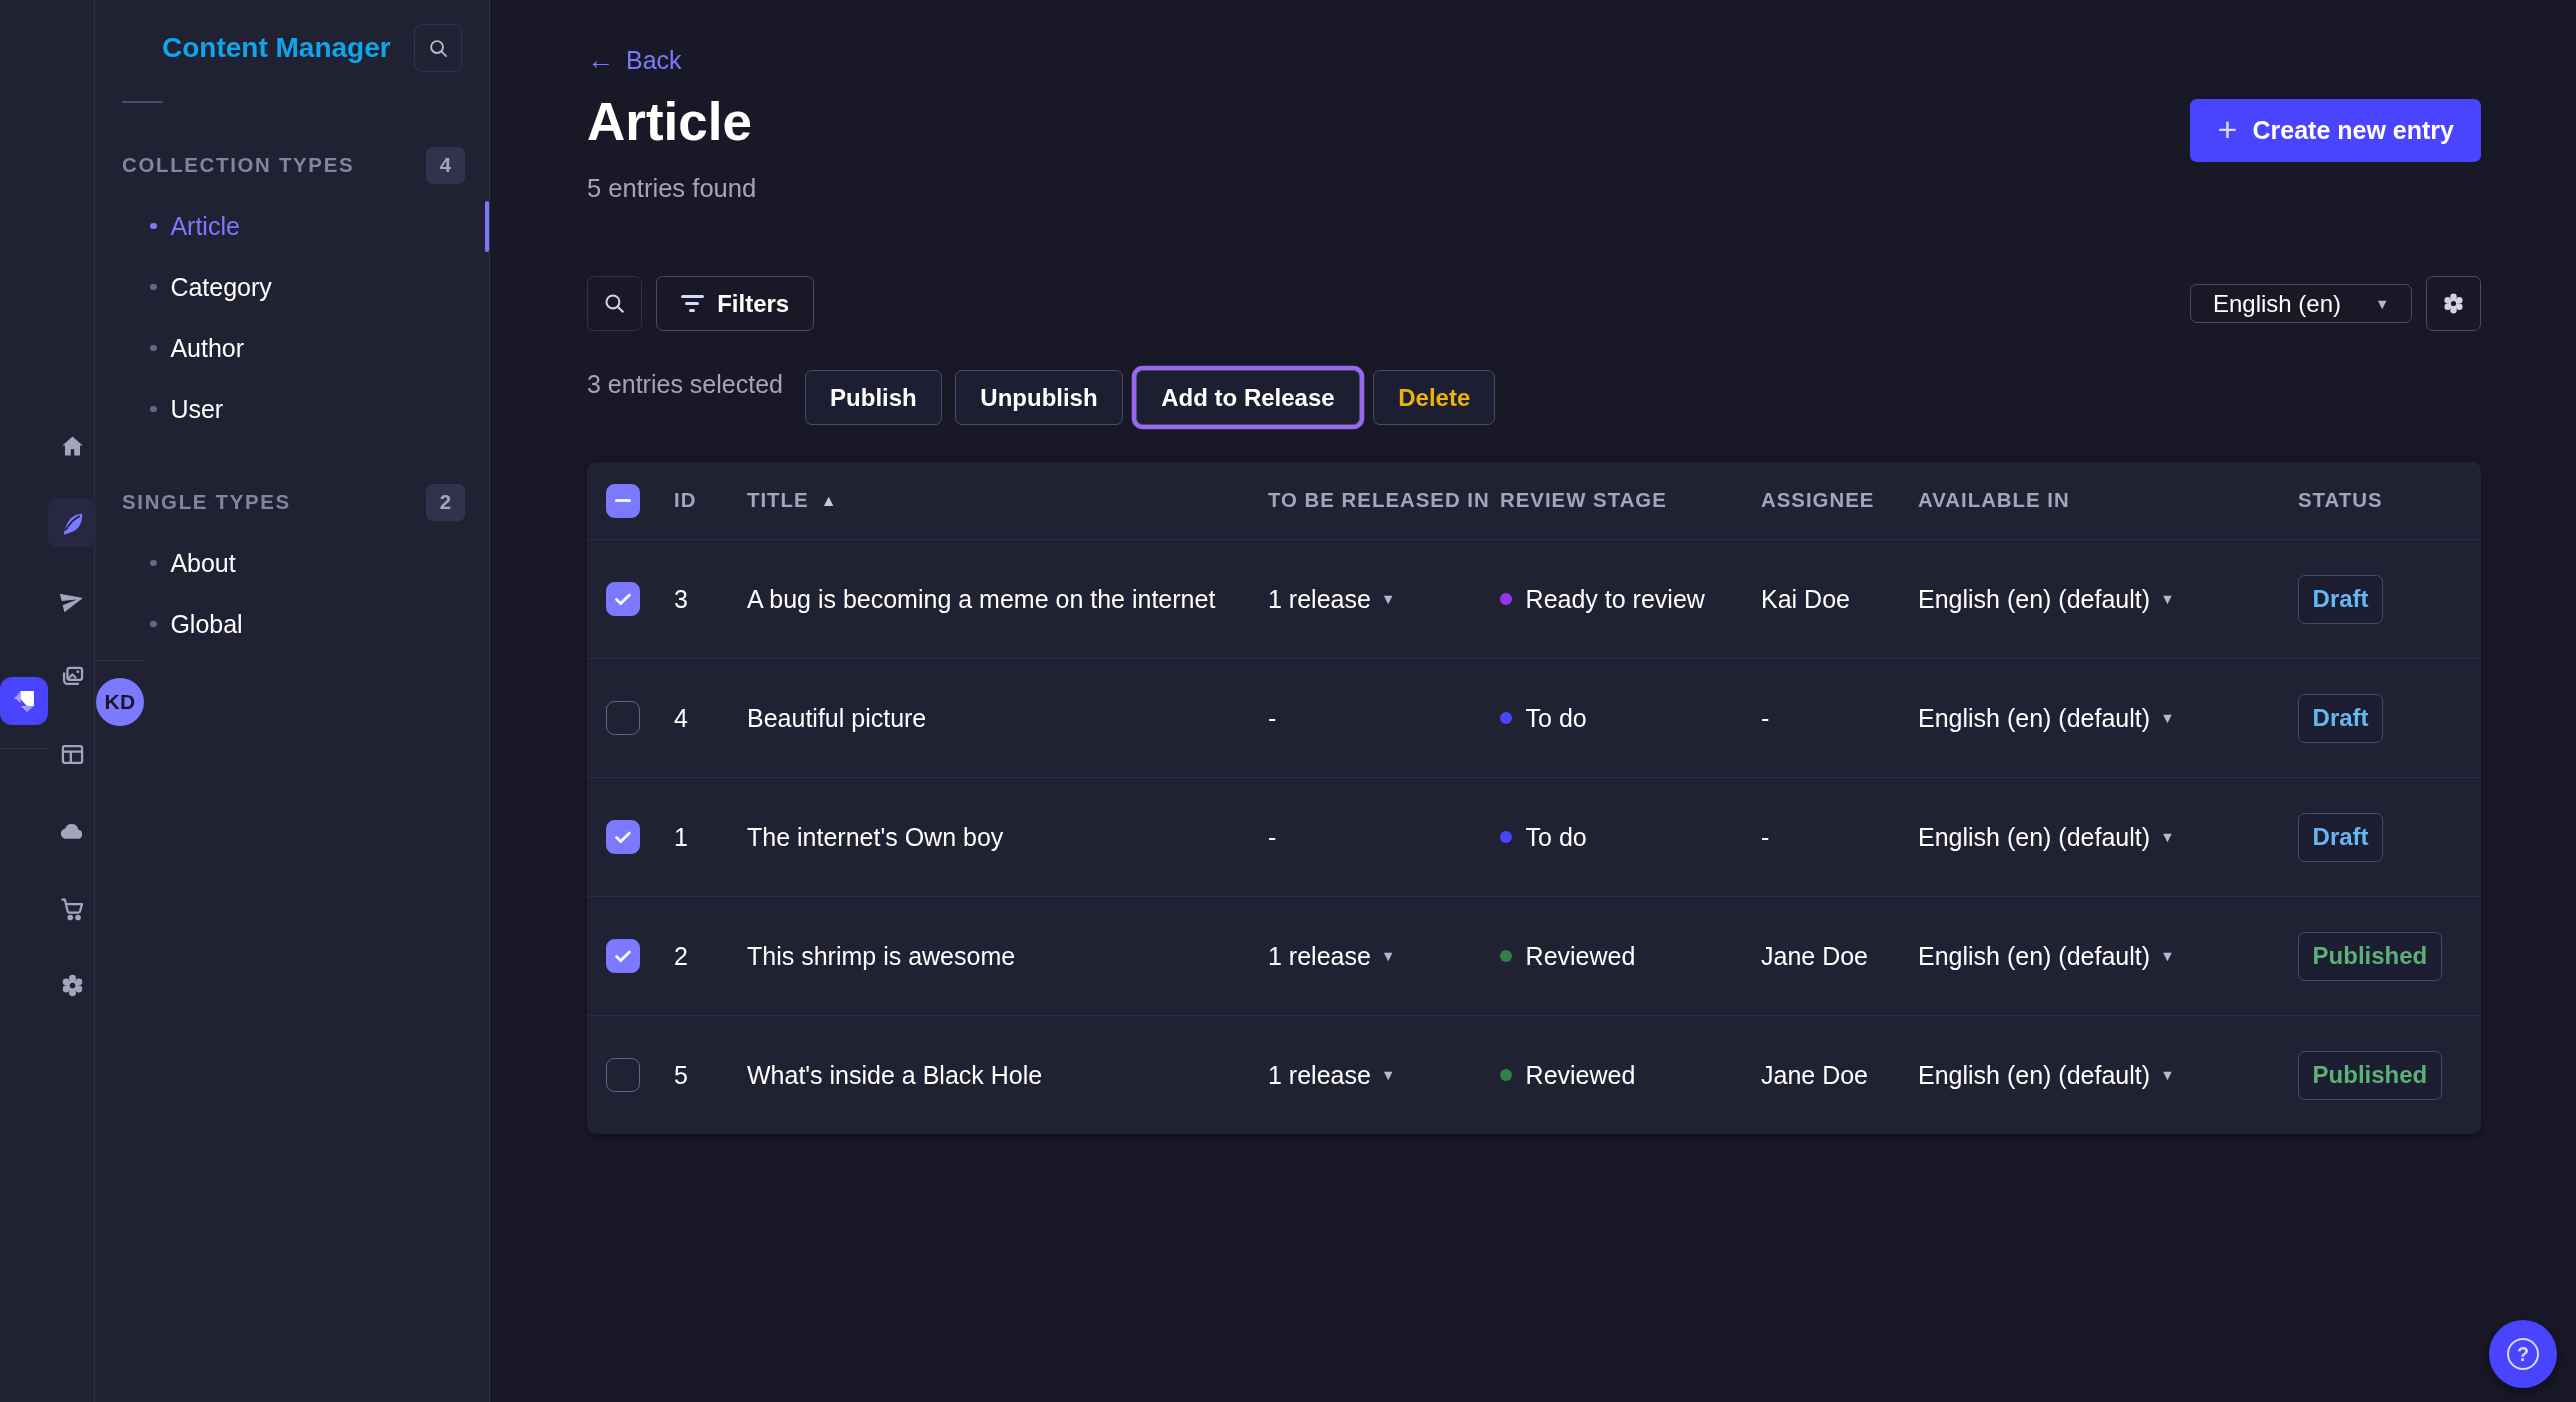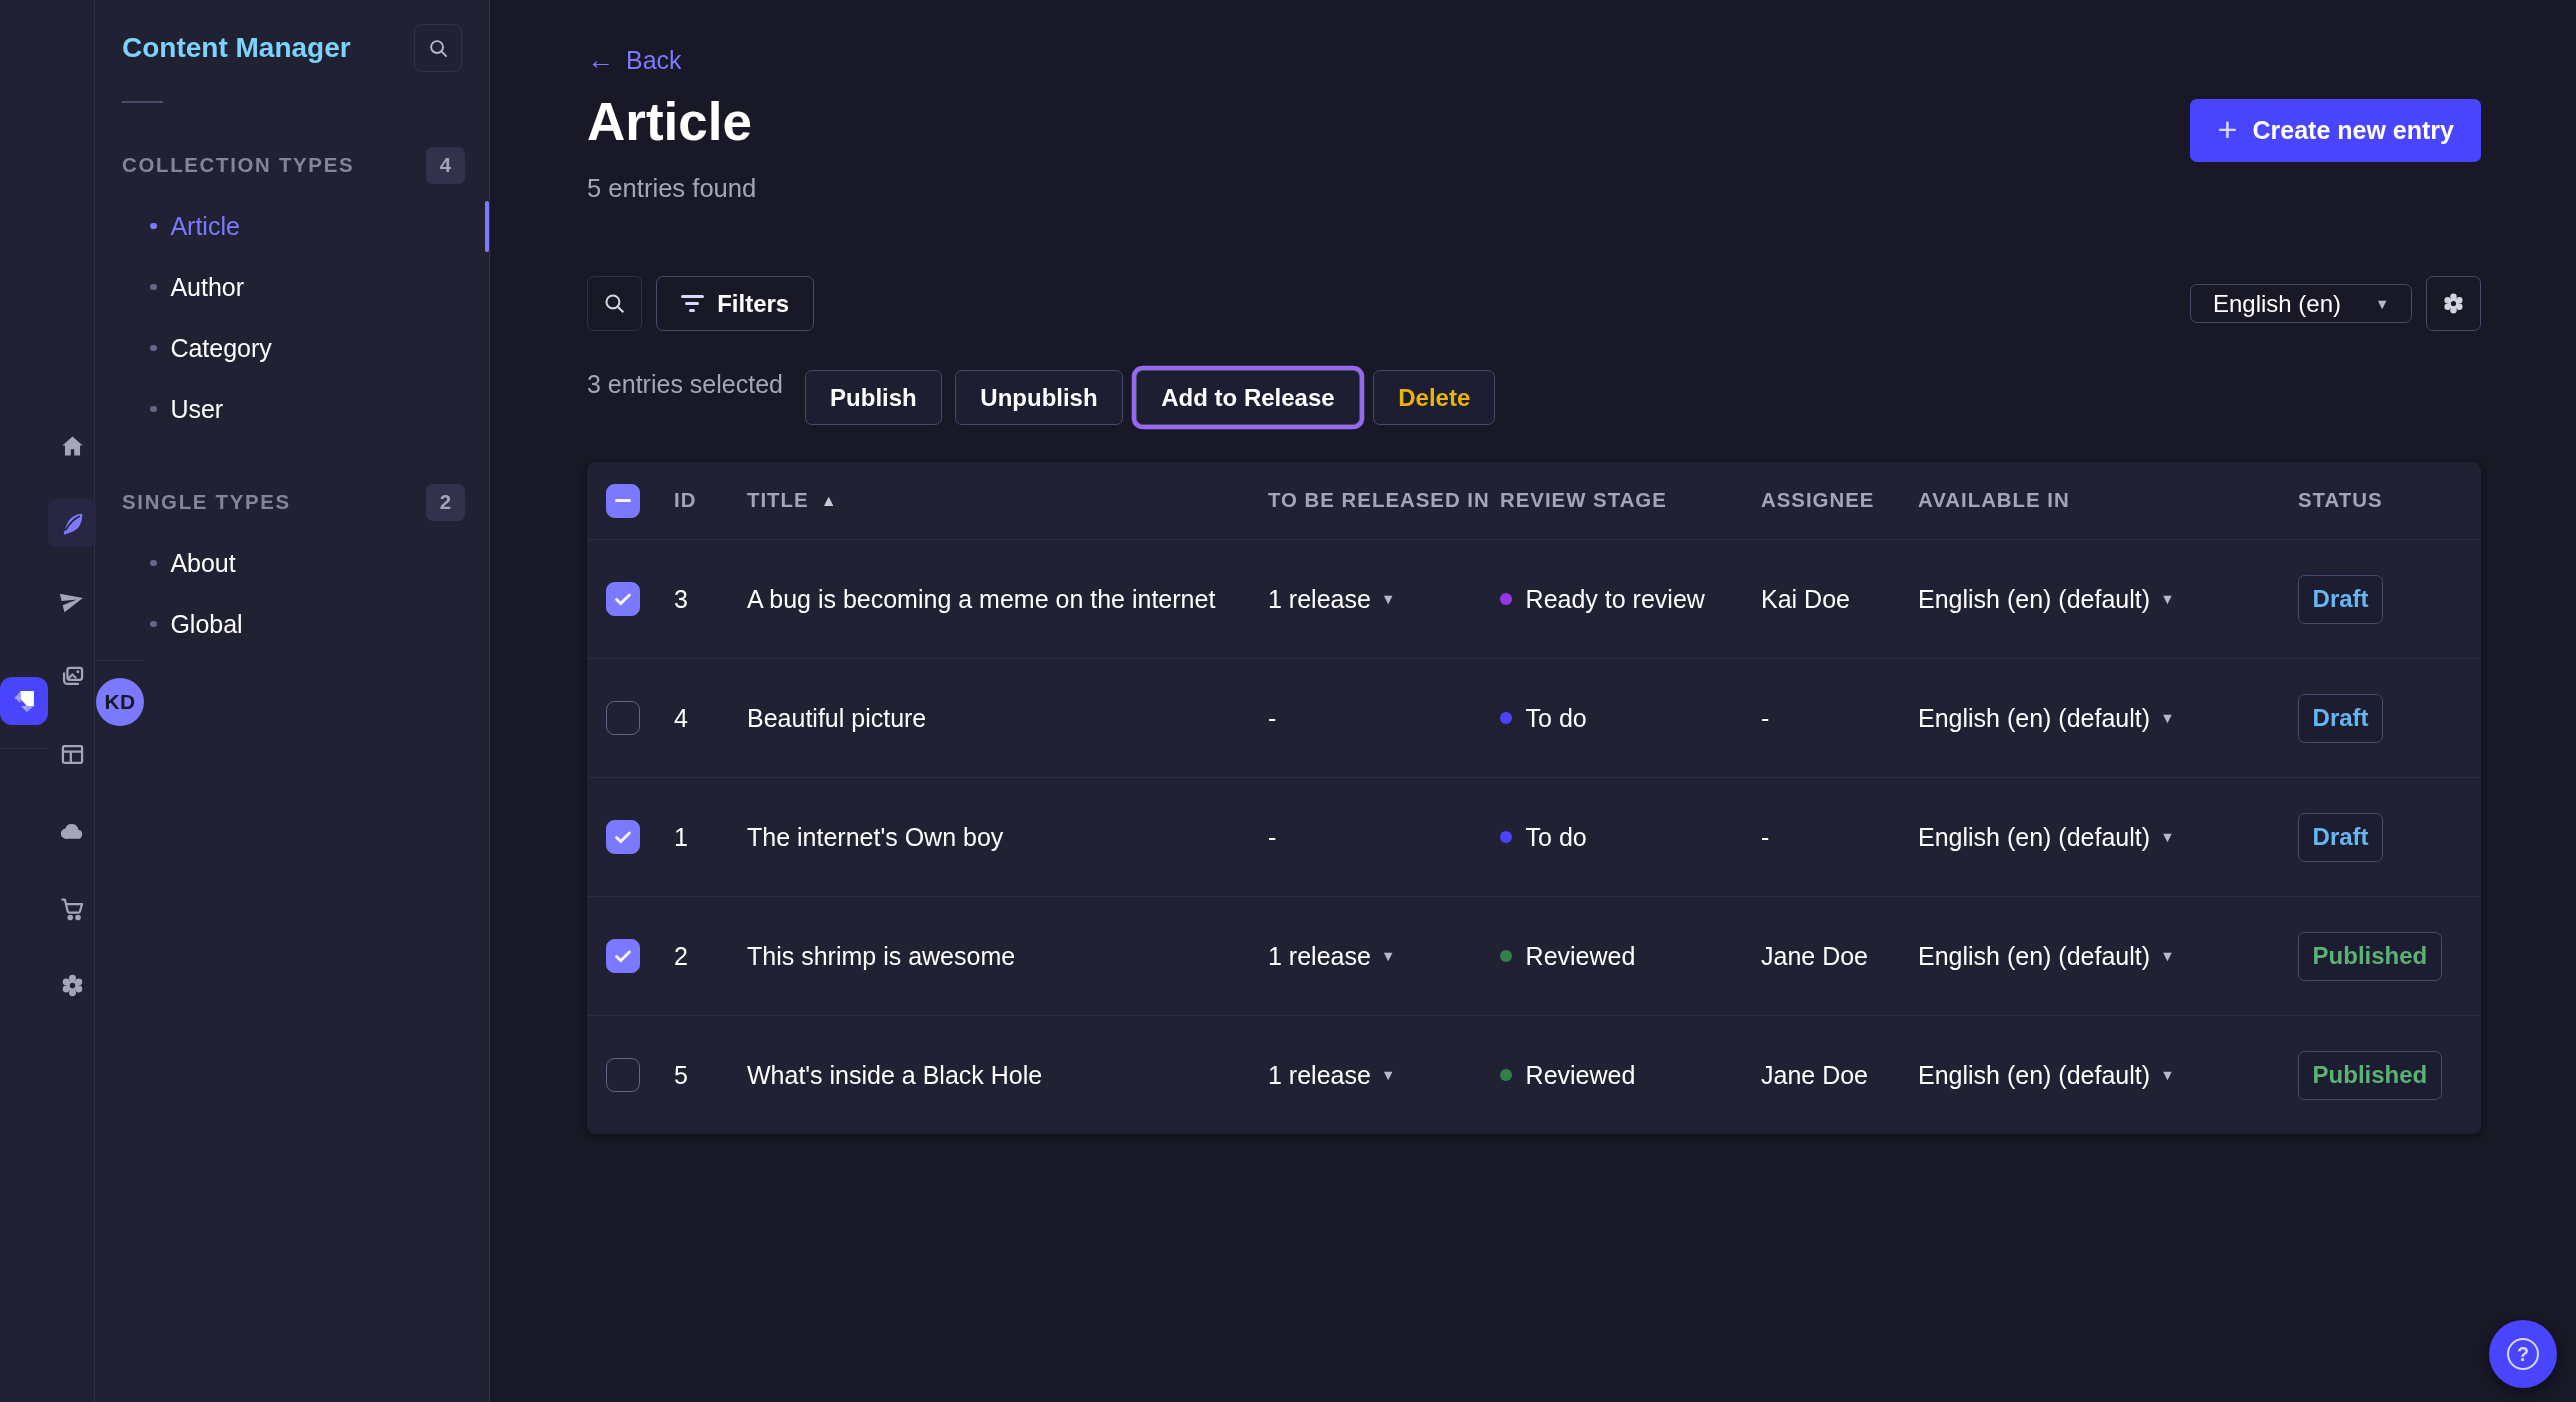--- a/index.html
+++ b/index.html
@@ -28,21 +28,21 @@
   .avatar { width:48px; height:48px; border-radius:50%; background:#7b79ff; color:#181826; font-size:21px; font-weight:700; display:flex; align-items:center; justify-content:center; letter-spacing:0.4px; cursor:pointer; }
   .gear-hole-rail { fill:#212134; }
   .gear-hole-toolbar { fill:#181826; }
 
   
   .panel {
     width:395px; flex:0 0 395px; background:#212134;
     border-right:0.9px solid #2f2f45; position:relative; z-index:2;
   }
   .panel-header { padding:24px 27px 15.3px 27px; display:flex; align-items:center; justify-content:space-between; }
-  .panel-title { font-size:28px; font-weight:700; color:#7dd3fc; }
+  .panel-title { font-size:28px; font-weight:700; color:#0ea5e9;margin-left:40px; }
   .panel-search-btn { width:48px; height:48px; border-radius:8.5px; border:0.9px solid #32324d; background:transparent; color:#b8b8cd; display:flex; align-items:center; justify-content:center; cursor:pointer; }
   .panel-search-btn svg { width:23px; height:23px; }
   .panel-divider { margin:13.6px 27px 0 27px; width:41px; height:1.7px; background:#4a4a6a; border:none; }
   .panel-section { margin-top:44px; }
   .section-head { padding:0 24px 0 27px; display:flex; align-items:center; justify-content:space-between; }
   .section-label { font-size:20.4px; font-weight:700; letter-spacing:1.7px; color:#84849c; }
   .section-badge { min-width:39px; height:37px; padding:0 10.2px; border-radius:6.8px; background:#32324d; color:#a5a5ba; font-size:20.4px; font-weight:600; display:flex; align-items:center; justify-content:center; }
   .panel-items { list-style:none; margin-top:12px; }
   .panel-item { height:61px; display:flex; align-items:center; gap:13.6px; padding-left:55px; cursor:pointer; position:relative; font-size:25px; color:#ffffff; }
   .panel-item .bullet { width:6.8px; height:6.8px; border-radius:50%; background:#666687; flex:0 0 6.8px; }
@@ -194,25 +194,25 @@
           <span class="section-badge">4</span>
         </div>
         <ul class="panel-items">
           <li class="panel-item active">
             <span class="bullet"></span>
             <span>Article</span>
             <span class="active-bar"></span>
           </li>
           <li class="panel-item">
             <span class="bullet"></span>
+            <span>Category</span>
+          </li>
+          <li class="panel-item">
+            <span class="bullet"></span>
             <span>Author</span>
-          </li>
-          <li class="panel-item">
-            <span class="bullet"></span>
-            <span>Category</span>
           </li>
           <li class="panel-item">
             <span class="bullet"></span>
             <span>User</span>
           </li>
         </ul>
       </div>
       <div class="panel-section">
         <div class="section-head">
           <span class="section-label">SINGLE TYPES</span>

